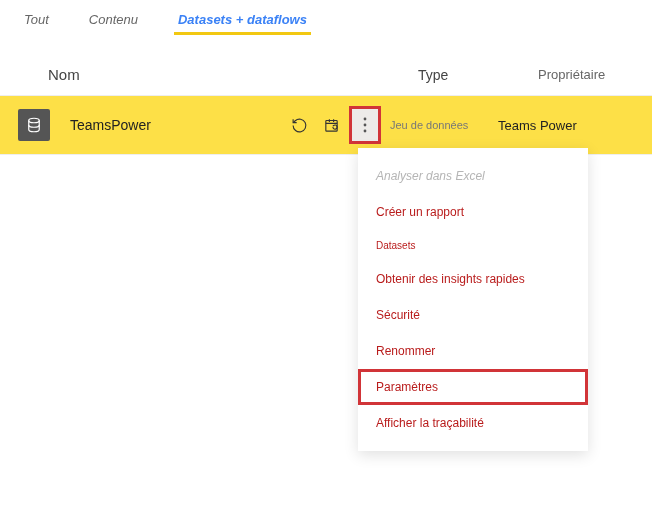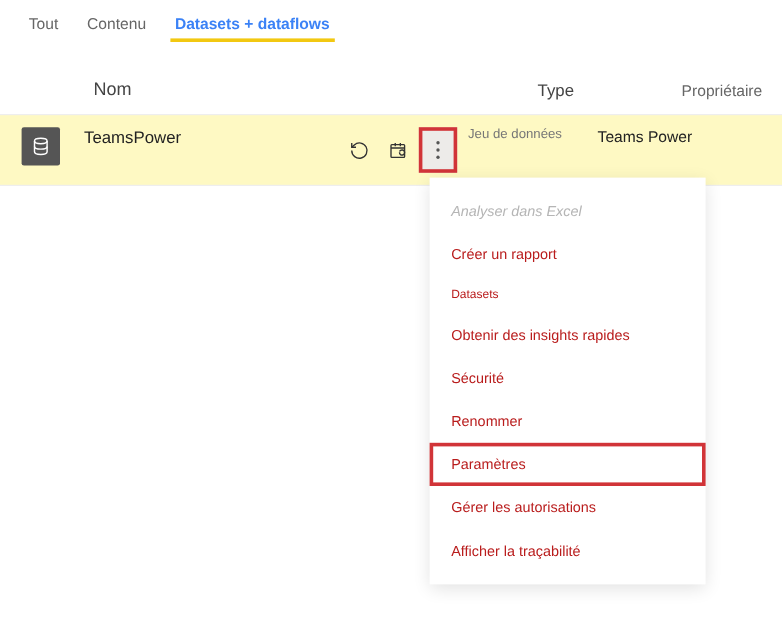--- a/index.html
+++ b/index.html
@@ -6,23 +6,24 @@
     body {
       font-family: "Segoe UI", Arial, sans-serif;
       background: #fff;
       width: 652px;
       height: 517px;
       overflow: hidden;
       color: #333;
     }
     .tabs {
       display: flex;
-      gap: 0;
+      gap: 16px;
       padding: 6px 0 0 12px;
       border-bottom: 1px solid transparent;
+      font-style: italic;
     }
     .tab {
       padding: 6px 12px 8px;
       font-size: 13px;
       color: #666;
       cursor: pointer;
       position: relative;
     }
     .tab.active {
       color: #3b82f6;
@@ -30,33 +31,34 @@
     }
     .tab.active::after {
       content: "";
       position: absolute;
       left: 8px; right: 8px; bottom: 0;
       height: 3px;
       background: #f2c811;
     }
     .header-row {
       display: flex;
-      align-items: flex-end;
-      padding: 30px 20px 12px 78px;
+      align-items: center;
+      padding: 30px 20px 12px 48px;
       color: #444;
     }
     .col-name { flex: 0 0 260px; font-size: 15px; }
     .col-actions { flex: 0 0 70px; }
     .col-more { flex: 0 0 40px; }
     .col-type { flex: 0 0 120px; font-size: 14px; }
     .col-owner { flex: 1; font-size: 13px; color: #666; }
     .data-row {
       display: flex;
+      align-items: center;
       padding: 10px 20px 10px 18px;
-      background: #fef9c3;
+      background: #fde047;
       border-top: 1px solid #eee;
       border-bottom: 1px solid #eee;
     }
     .dataset-icon-box {
       width: 32px; height: 32px;
       background: #555;
       border-radius: 2px;
       display: flex;
       align-items: center;
       justify-content: center;
@@ -171,15 +173,14 @@
 </div>
 
 <div class="context-menu">
   <div class="menu-item disabled">Analyser dans Excel</div>
   <div class="menu-item">Créer un rapport</div>
   <div class="menu-item small">Datasets</div>
   <div class="menu-item">Obtenir des insights rapides</div>
   <div class="menu-item">Sécurité</div>
   <div class="menu-item">Renommer</div>
   <div class="menu-item highlighted">Paramètres</div>
-  <div class="menu-item">Gérer les autorisations</div>
   <div class="menu-item">Afficher la traçabilité</div>
 </div>
 
 </body></html>

